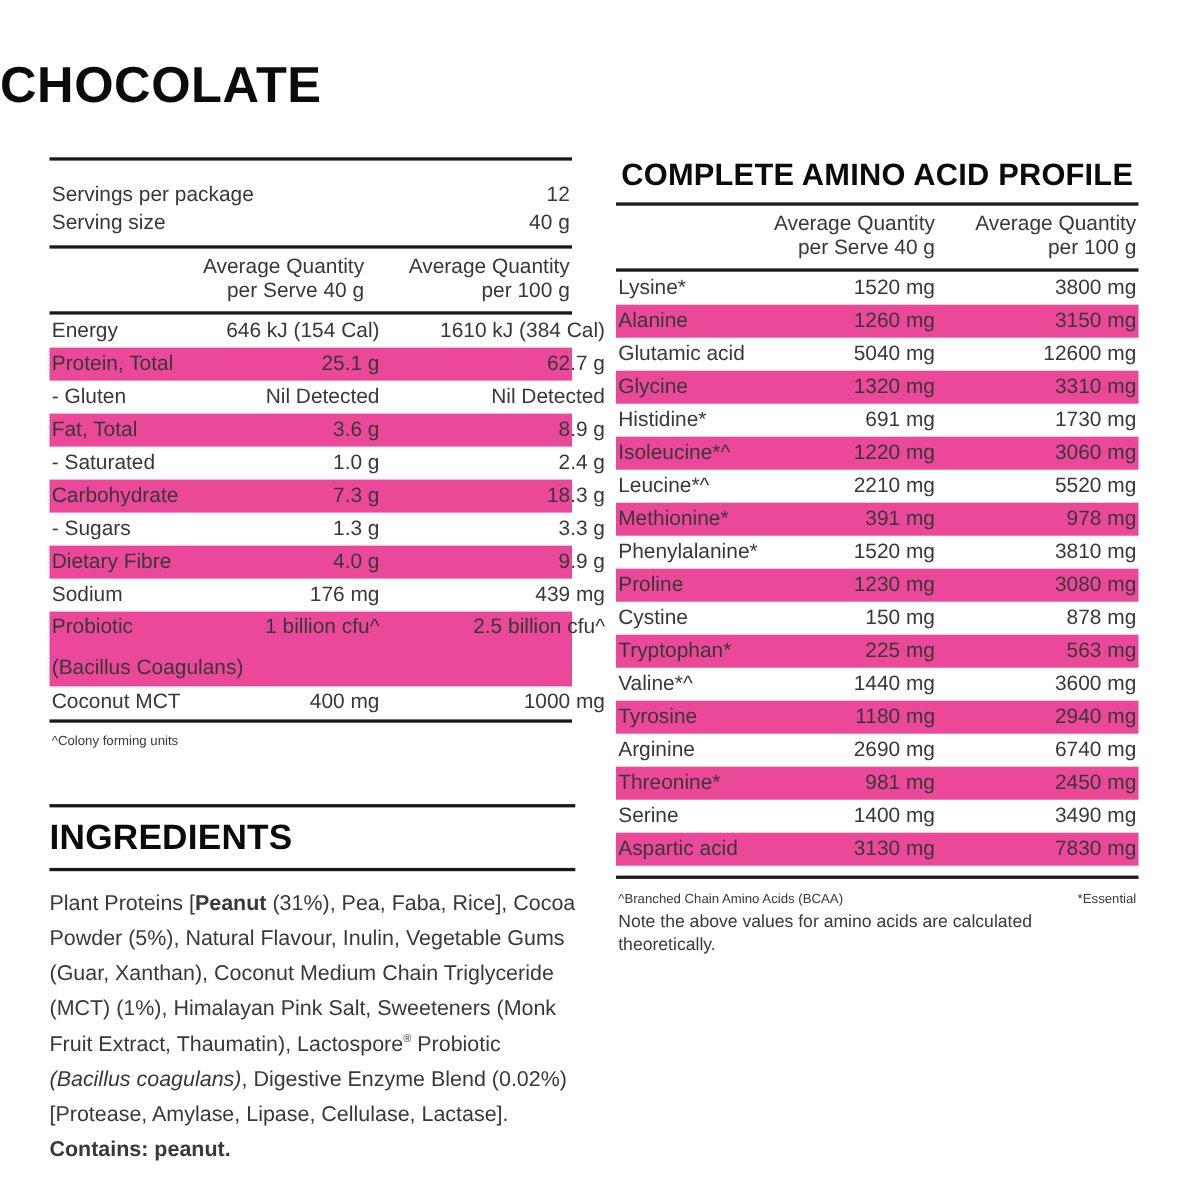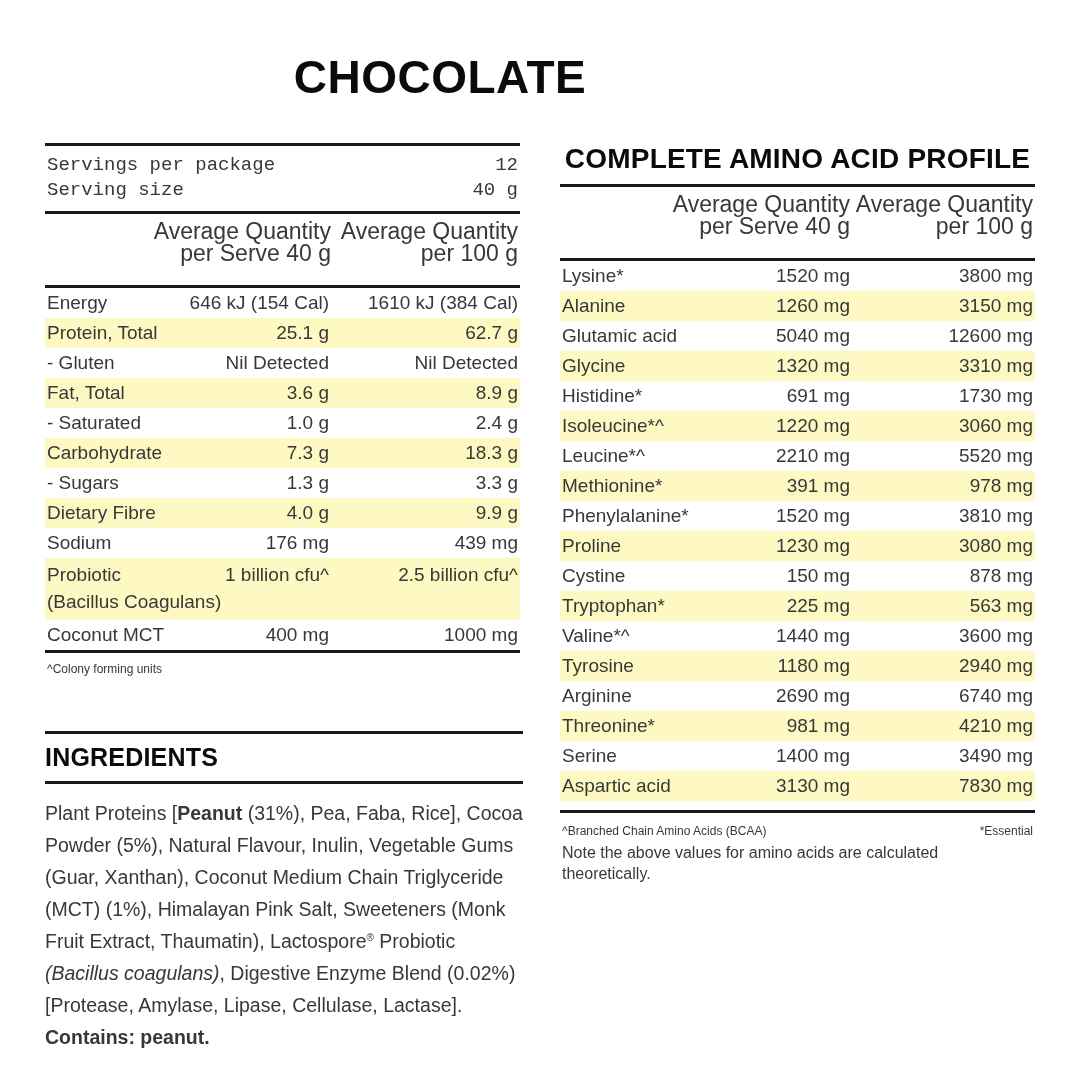--- a/index.html
+++ b/index.html
@@ -1,59 +1,59 @@
 <!DOCTYPE html>
 <html><head>
 <meta charset="utf-8">
 <style>
   * { box-sizing: border-box; margin: 0; padding: 0; }
   html,body { width:1080px; height:1080px; background:#ffffff; }
   body { font-family:"Liberation Sans", sans-serif; color:#383838; position:relative; overflow:hidden; }
 
-  .title { position:absolute; top:55px; left:0; width:880px; text-align:center;
+  .title { position:absolute; top:55px; left:0; width:880px; text-align:left;
            font-size:46px; line-height:44px; font-weight:bold; color:#0b0b0b; letter-spacing:.5px; }
 
   .col { position:absolute; top:143px; width:475px; }
   .col-left  { left:45px; }
   .col-right { left:560px; }
 
   .section-heading { font-size:28px; font-weight:bold; color:#0b0b0b; text-align:center;
                      margin-bottom:9px; letter-spacing:.2px; white-space:nowrap; }
 
   .rule { border-top:3px solid #1a1a1a; }
 
-  .serving-block { padding:7px 2px 8px 2px;font-family:Liberation Mono, monospace; }
+  .serving-block { padding:19px 2px 8px 2px; }
   .serving-row { display:flex; justify-content:space-between; font-size:19px; line-height:25px; }
 
-  .col-headers { display:grid; padding:6px 2px 21px 2px; font-size:23px; line-height:22px;
+  .col-headers { display:grid; padding:6px 2px 7px 2px; font-size:19px; line-height:22px;
                  white-space:pre-line; }
   .col-headers .h { text-align:right; }
   .nut .col-headers { grid-template-columns:284px 187px; }
   .ami .col-headers { grid-template-columns:288px 183px; }
 
   .trow { display:grid; align-items:center; min-height:30px; font-size:19px; padding:0 2px; }
-  .nut .trow { grid-template-columns:124px 158px 189px; }
+  .nut .trow { grid-template-columns:124px 158px 189px;gap:16px; }
   .ami .trow { grid-template-columns:152px 136px 183px; }
   .trow .v { text-align:right; white-space:nowrap; }
   .trow .lbl { white-space:nowrap; }
-  .striped { background:#fef9c3; }
+  .striped { background:#ec4899; }
 
   .trow.tall { grid-template-rows:auto auto; min-height:62px; padding-top:3px; }
   .sub-label { grid-column:1 / -1; font-size:19px; padding-bottom:5px; white-space:nowrap; }
 
   .footnote { font-size:12px; margin-top:9px; padding-left:2px; }
 
   .ami-footnote { display:flex; justify-content:space-between; font-size:12px;
                   margin-top:11px; padding:0 2px; }
   .ami-note { font-size:16px; line-height:21px; margin-top:4px; padding-left:2px; max-width:452px; }
   .rule-gap { margin-top:9px; }
 
   .ingredients { position:absolute; left:45px; top:731px; width:478px; }
   .ing-head-wrap { border-top:3px solid #1a1a1a; border-bottom:3px solid #1a1a1a; padding:9px 0; }
-  .ing-heading { font-size:25px; font-weight:bold; color:#0b0b0b; letter-spacing:.2px; }
+  .ing-heading { font-size:32px; font-weight:bold; color:#0b0b0b; letter-spacing:.2px; }
   .ing-text { font-size:19.5px; line-height:32px; margin-top:13px; }
   .seg-b { font-weight:bold; }
   .seg-i { font-style:italic; }
   .seg-sup { font-size:10px; vertical-align:super; line-height:0; }
 </style>
 </head>
 <body>
 
 <div class="title">CHOCOLATE</div>
 
@@ -226,21 +226,21 @@
       <span class="v">2940 mg</span>
     </div>
     <div class="trow">
       <span class="lbl">Arginine</span>
       <span class="v">2690 mg</span>
       <span class="v">6740 mg</span>
     </div>
     <div class="trow striped">
       <span class="lbl">Threonine*</span>
       <span class="v">981 mg</span>
-      <span class="v">4210 mg</span>
+      <span class="v">2450 mg</span>
     </div>
     <div class="trow">
       <span class="lbl">Serine</span>
       <span class="v">1400 mg</span>
       <span class="v">3490 mg</span>
     </div>
     <div class="trow striped">
       <span class="lbl">Aspartic acid</span>
       <span class="v">3130 mg</span>
       <span class="v">7830 mg</span>

